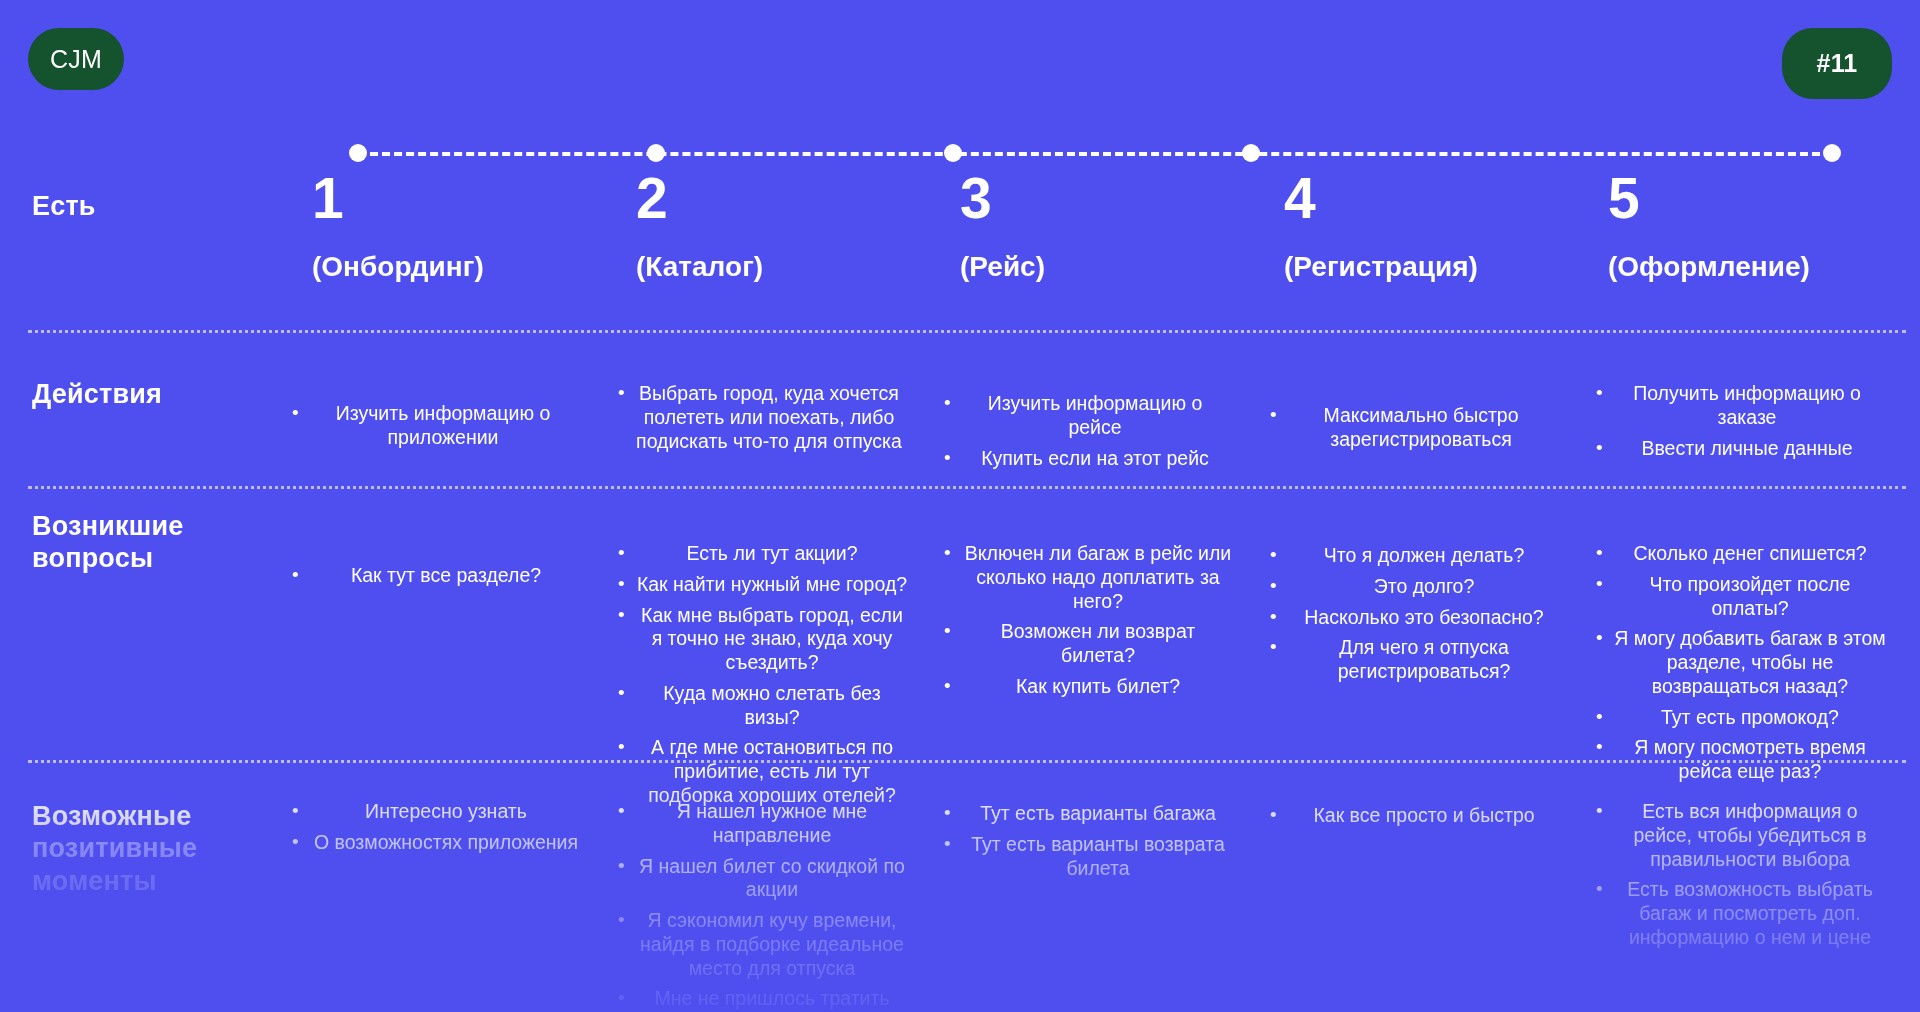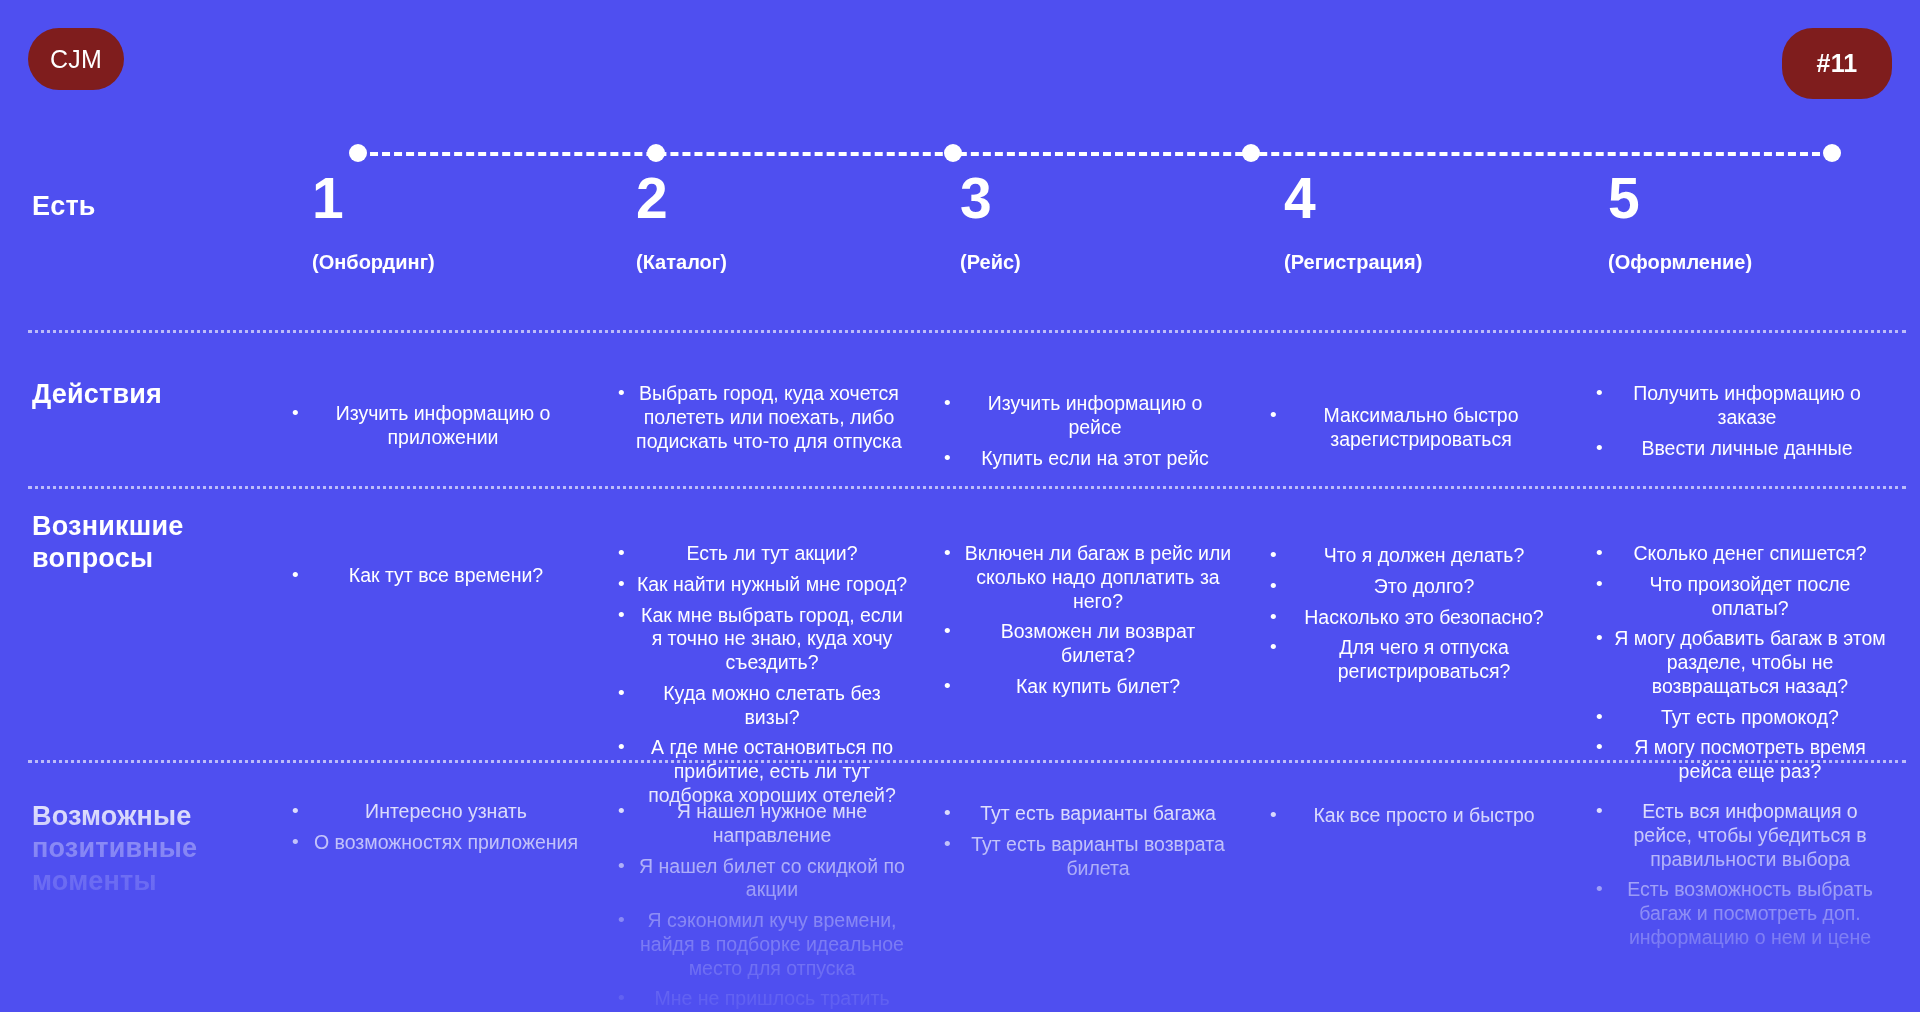--- a/index.html
+++ b/index.html
@@ -13,21 +13,21 @@
   body {
     background: #4f4ff0;
     font-family: "Liberation Sans", "DejaVu Sans", sans-serif;
     color: #ffffff;
     position: relative;
   }
 
   
   .badge {
     position: absolute;
-    background: #7f1d1d;
+    background: #14532d;
     color: #ffffff;
     display: flex;
     align-items: center;
     justify-content: center;
     font-weight: 400;
     letter-spacing: 0.2px;
   }
   .badge-cjm {
     left: 28px;
     top: 28px;
@@ -110,21 +110,21 @@
     padding-left: 22px;
   }
   .step-num {
     font-size: 57px;
     font-weight: 800;
     line-height: 1;
     letter-spacing: -1px;
   }
   .step-name {
     margin-top: 24px;
-    font-size: 20px;
+    font-size: 28px;
     font-weight: 700;
   }
 
   
   .cols {
     position: absolute;
     left: 290px;
     width: 1630px;
     display: flex;
     align-items: flex-start;
@@ -276,21 +276,21 @@
   <div class="divider" style="top:486px"></div>
 
   <div class="rowlabel" style="top:510px">
     <div>Возникшие</div>
     <div>вопросы</div>
   </div>
 
   <div class="cols row-questions">
     <div class="col c1">
         <ul class="items">
-          <li>Как тут все времени?</li>
+          <li>Как тут все разделе?</li>
         </ul>
       </div>
     <div class="col c2">
         <ul class="items">
           <li>Есть ли тут акции?</li>
           <li>Как найти нужный мне город?</li>
           <li>Как мне выбрать город, если я точно не знаю, куда хочу съездить?</li>
           <li>Куда можно слетать без визы?</li>
           <li>А где мне остановиться по прибитие, есть ли тут подборка хороших отелей?</li>
         </ul>

